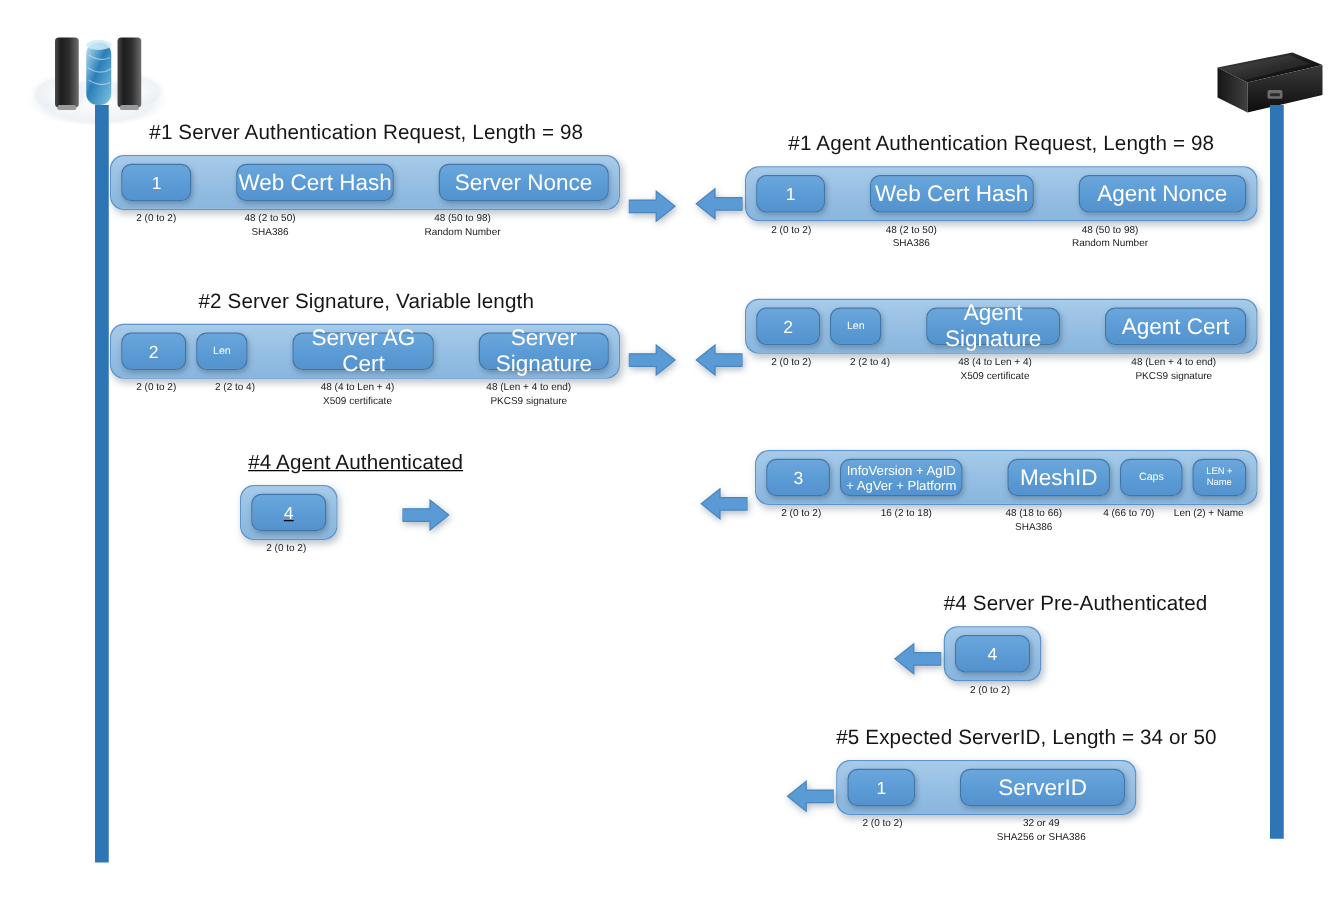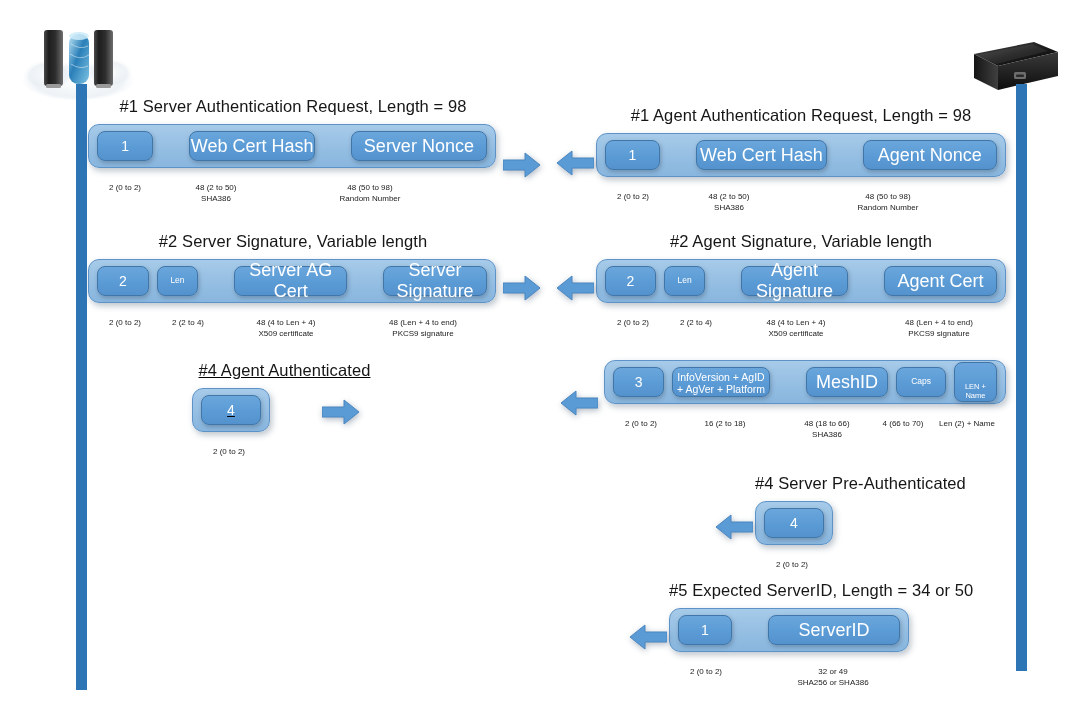--- a/index.html
+++ b/index.html
@@ -43,21 +43,21 @@
     box-shadow:1px 2px 4px rgba(70,95,120,.45);
     line-height:1.15;
   }
   .field.num{font-size:14px;}
   .field.name{font-size:18px;margin-left:28px;}
   .field.small{font-size:8.5px;}
   .field.tiny{font-size:7.5px;}
   .field.mid{font-size:10.5px;}
 
   
-  .annots{position:relative;height:30px;margin-top:14px;}
+  .annots{position:relative;height:30px;margin-top:1px;}
   .annot{
     position:absolute;top:0;text-align:center;
     font-size:8px;color:#1b1b1b;line-height:11px;white-space:nowrap;
     transform:translateX(-50%);
   }
 
   
   .arrow{position:absolute;width:38px;height:26px;}
   .arrow svg{display:block;filter:drop-shadow(1px 2px 3px rgba(80,100,125,.45));}
 </style>
@@ -243,21 +243,20 @@
             <div>Random  Number</div>
           </div>
         </div>
       </div>
       <div class="arrow" style="left: 556px; top: 150px;">
         <svg width="38" height="26" viewBox="0 0 38 26">
           <path d="M38 8 H16 V1 L1 13 L16 25 V18 H38 Z" fill="#5b9bd5" stroke="#4a86c0" stroke-width="1"></path>
         </svg>
       </div>
       <div class="msg" style="left: 596px; top: 231px; width: 410px;">
-        <div class="msg-title">#2 Agent Signature, Variable length</div>
         <div class="packet" style="width: 410px; height: 44px; margin-top: 8px;">
           <div class="field num" style="width: 60.3684px; height: 30px;">
             <span>2</span>
           </div>
           <div class="field small" style="width: 48.6842px; height: 30px;">
             <span>Len</span>
           </div>
           <div class="field name" style="width: 126.579px; height: 30px;">
             <span>Agent Signature</span>
           </div>
@@ -292,21 +291,21 @@
           <div class="field num" style="width: 55.9898px; height: 30px;">
             <span>3</span>
           </div>
           <div class="field mid" style="width: 106.561px; height: 30px; display: block; padding-top: 3px;"><span>InfoVersion  + AgID</span><br><span>+ AgVer + Platform</span></div>
           <div class="field name" style="width: 90.3061px; height: 30px;">
             <span>MeshID</span>
           </div>
           <div class="field small" style="width: 54.1837px; height: 30px;">
             <span>Caps</span>
           </div>
-          <div class="field tiny" style="width: 46.9592px; height: 40px; display: block; padding-top: 20px;"><span>LEN +</span><br><span>Name</span></div>
+          <div class="field tiny" style="width: 46.9592px; height: 30px; display: block; padding-top: 5px;"><span>LEN +</span><br><span>Name</span></div>
         </div>
         <div class="annots" style="width: 402px;">
           <div class="annot" style="left: 37px;">
             <div>2 (0 to 2)</div>
           </div>
           <div class="annot" style="left: 121px;">
             <div>16 (2 to 18)</div>
           </div>
           <div class="annot" style="left: 223px;">
             <div>48 (18 to 66)</div>

